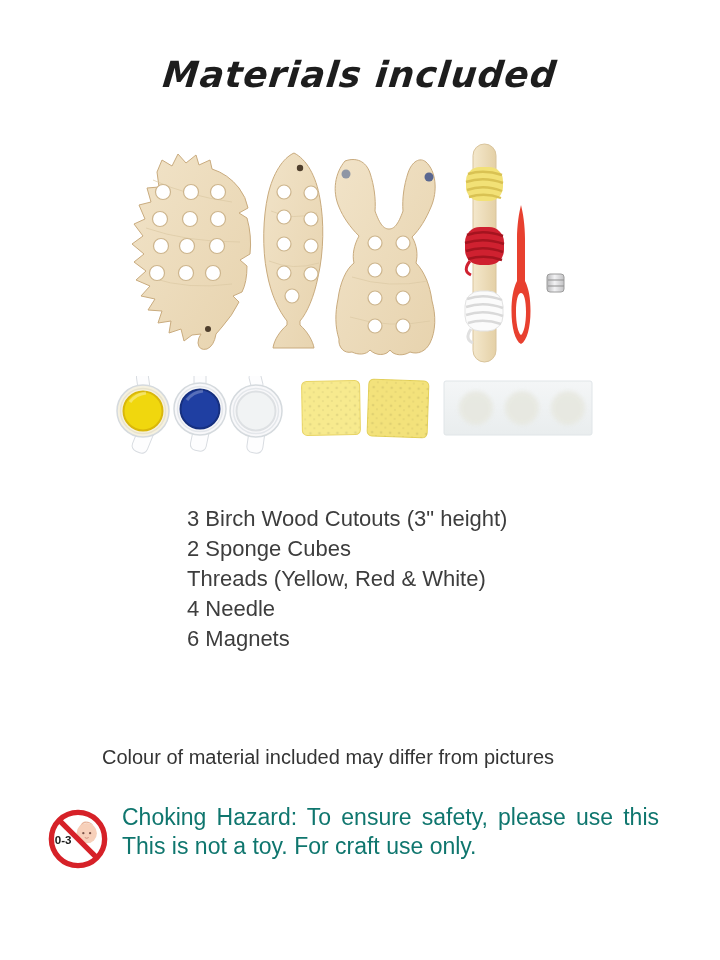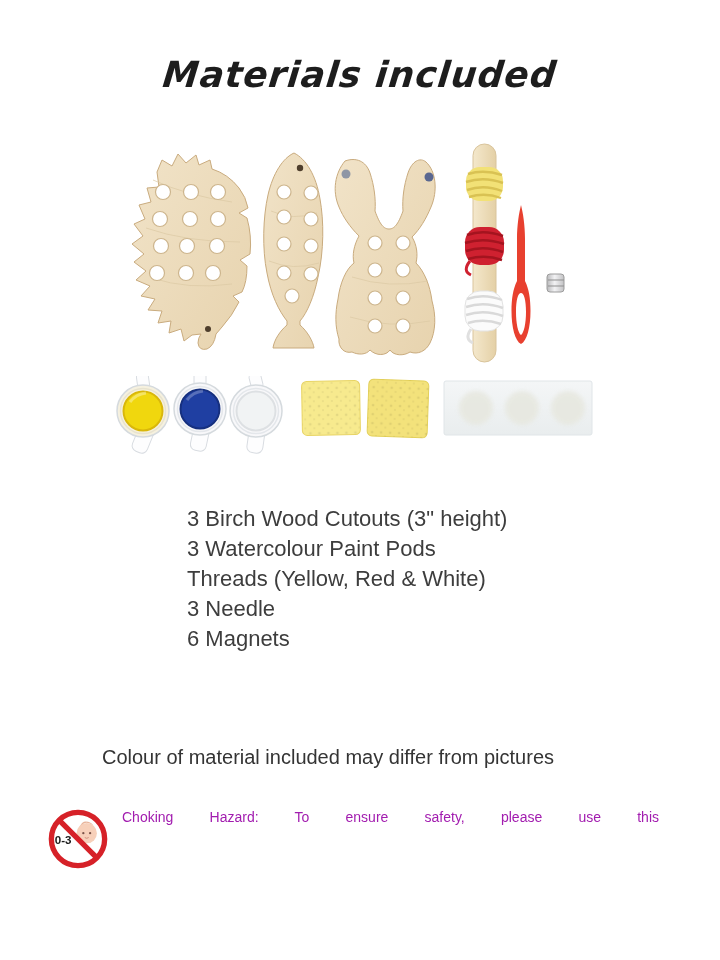--- a/index.html
+++ b/index.html
@@ -18,21 +18,21 @@
   .svg-magnet{left:545px;top:271px;}
   .svg-pods{left:110px;top:376px;}
   .svg-sponges{left:298px;top:376px;}
   .svg-glue{left:442px;top:379px;}
   .materials-list{position:absolute;left:187px;top:504px;margin:0;padding:0;list-style:none;
                   font-size:22px;line-height:30px;color:#3d3d3d;}
   .colour-note{position:absolute;top:746px;left:0;width:656px;margin:0;text-align:center;
                font-size:20px;color:#343434;}
   .warning{position:absolute;left:47px;top:803px;width:612px;}
   .warning-icon{position:absolute;left:0;top:5px;width:62px;height:62px;}
-  .warning-text{margin-left:75px;width:537px;font-size:14px;line-height:29px;color:#a21caf;}
+  .warning-text{margin-left:75px;width:537px;font-size:23px;line-height:29px;color:#0f766e;}
   .jline{text-align:justify;text-align-last:justify;}
 </style>
 </head>
 <body>
 
 <div class="page">
 
   <h1 class="title">Materials included</h1>
 
   <div class="photo">
@@ -220,39 +220,40 @@
         <circle cx="34" cy="29" r="17"></circle>
           <circle cx="80" cy="29" r="17"></circle>
           <circle cx="126" cy="29" r="17"></circle>
       </g>
     </svg>
 
   </div>
 
   <ul class="materials-list">
     <li>3 Birch Wood Cutouts (3" height)</li>
-    <li>3 Watercolour Paint Pods</li>
+    <li>2 Sponge Cubes</li>
     <li>Threads (Yellow, Red &amp; White)</li>
-    <li>3 Needle</li>
+    <li>4 Needle</li>
     <li>6 Magnets</li>
   </ul>
 
   <p class="colour-note">Colour of material included may differ from pictures</p>
 
   <div class="warning">
     <svg class="warning-icon" viewBox="0 0 64 64">
       <g>
         <circle cx="41" cy="26" r="10.5" fill="#f7d0ba"></circle>
         <path d="M 34 19 Q 40 12 48 18 Q 45 14 40 14 Q 36 14 34 19 Z" fill="#e8b49a"></path>
         <circle cx="37.5" cy="26" r="1.2" fill="#7a5348"></circle>
         <circle cx="44.5" cy="26" r="1.2" fill="#7a5348"></circle>
         <path d="M 39 30.5 Q 41 32 43 30.5" fill="none" stroke="#c98e7c" stroke-width="1"></path>
       </g>
       <text x="8" y="37" font-family="Liberation Sans, sans-serif" font-size="12" font-weight="bold" fill="#1a1a1a">0-3</text>
       <circle cx="32" cy="32" r="27.5" fill="none" stroke-width="5.5" stroke="#d62128"></circle>
       <line x1="13" y1="13" x2="51" y2="51" stroke-width="5.5" stroke="#d62128"></line>
     </svg>
     <div class="warning-text">
       <div class="jline">Choking Hazard: To ensure safety, please use this</div>
+      <div>This is not a toy. For craft use only.</div>
     </div>
   </div>
 
 </div>
 
 </body></html>

